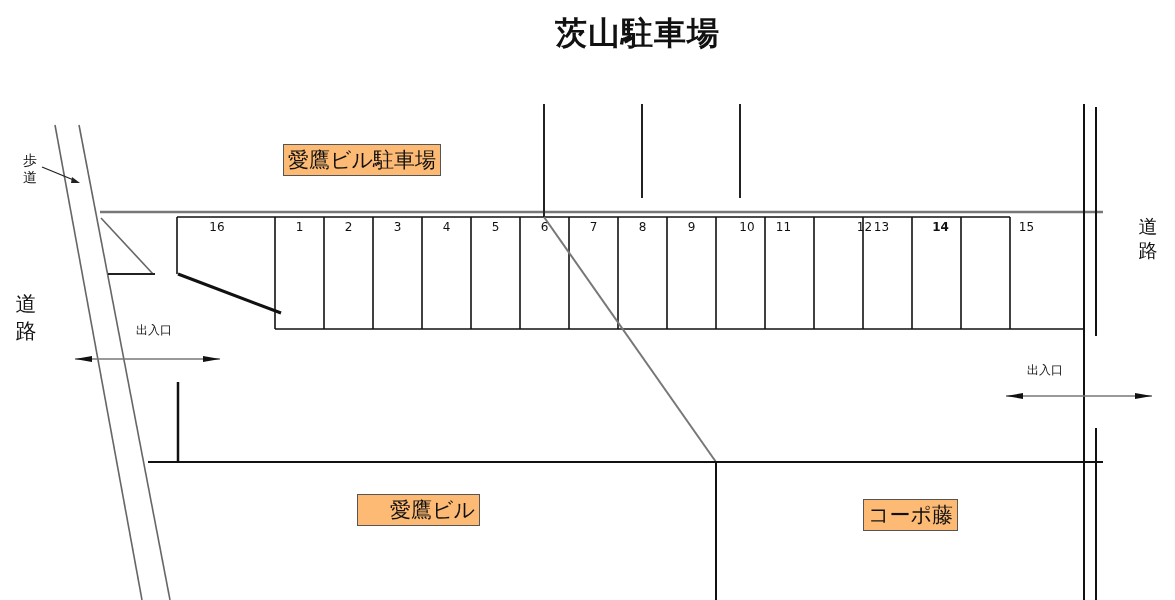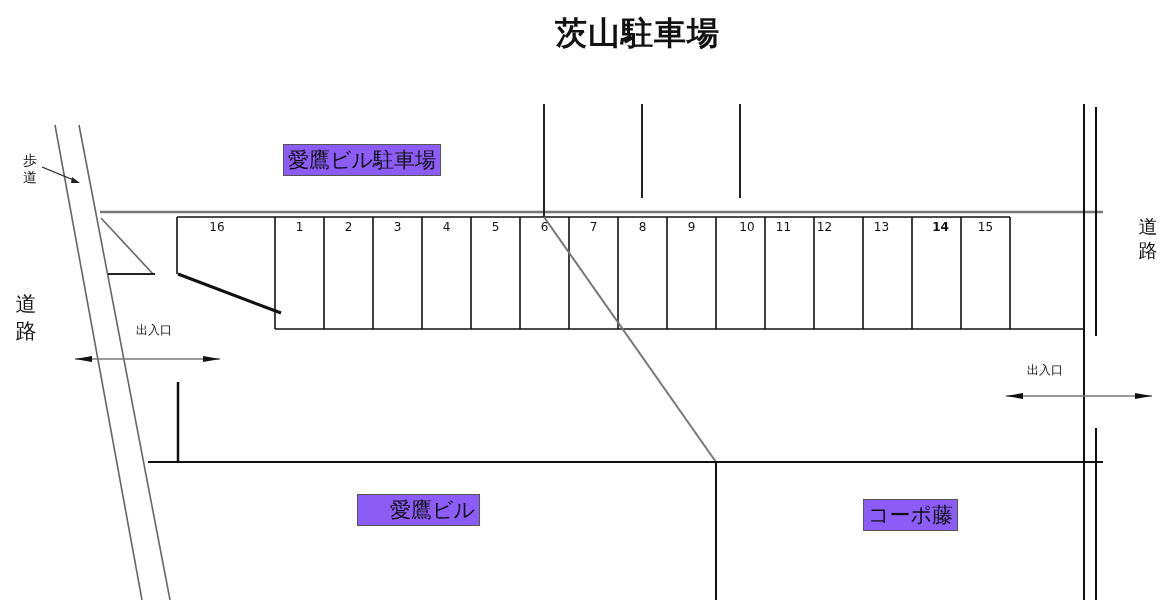--- a/index.html
+++ b/index.html
@@ -1,21 +1,21 @@
 <!DOCTYPE html>
 <html><head>
 <meta charset="utf-8">
 <style>
   html, body { margin: 0; padding: 0; background: #ffffff; }
   body { width: 1175px; height: 600px; overflow: hidden; position: relative;
          font-family: "DejaVu Sans", "Liberation Sans", sans-serif; color: #111; }
   #map { position: absolute; left: 0; top: 0; width: 1175px; height: 600px; }
   .title { position: absolute; left: 555px; top: 12px; font-size: 32px; font-weight: bold;
            letter-spacing: 1px; color: #111; }
-  .label-box { position: absolute; border: 1.5px solid #555; background: #8b5cf6;
+  .label-box { position: absolute; border: 1.5px solid #555; background: #fdba74;
                padding: 2px 4px; font-size: 21px; line-height: 26px; white-space: nowrap; color: #111; }
   .vtext { position: absolute; font-size: 19px; line-height: 24px; width: 24px; text-align: center; color: #111; }
   .vtext.small { font-size: 14px; line-height: 17px; width: 16px; }
   .vtext.large { font-size: 21px; line-height: 27px; }
   .ent { position: absolute; font-size: 12px; color: #111; }
   .slot-num { position: absolute; top: 220px; font-size: 12px; text-align: center; color: #111; }
 </style>
 </head>
 <body>
 
@@ -127,17 +127,17 @@
     <div class="slot-num" style="left: 324px; width: 49px;">2</div>
     <div class="slot-num" style="left: 373px; width: 49px;">3</div>
     <div class="slot-num" style="left: 422px; width: 49px;">4</div>
     <div class="slot-num" style="left: 471px; width: 49px;">5</div>
     <div class="slot-num" style="left: 520px; width: 49px;">6</div>
     <div class="slot-num" style="left: 569px; width: 49px;">7</div>
     <div class="slot-num" style="left: 618px; width: 49px;">8</div>
     <div class="slot-num" style="left: 667px; width: 49px;">9</div>
     <div class="slot-num" style="left: 716px; width: 62px;">10</div>
     <div class="slot-num" style="left: 765px; width: 37px;">11</div>
-    <div class="slot-num" style="left: 785px; width: 55px; padding-left: 12px;">12</div>
+    <div class="slot-num" style="left: 825px; width: 55px; padding-left: 12px;">12</div>
     <div class="slot-num" style="left: 863px; width: 37px;">13</div>
     <div class="slot-num" style="left: 912px; width: 57px; font-weight: bold;">14</div>
-    <div class="slot-num" style="left: 961px; width: 49px;">15</div>
+    <div class="slot-num" style="left: 961px; width: 49px; padding-left: 41px;">15</div>
   </div>
 
 </body></html>

